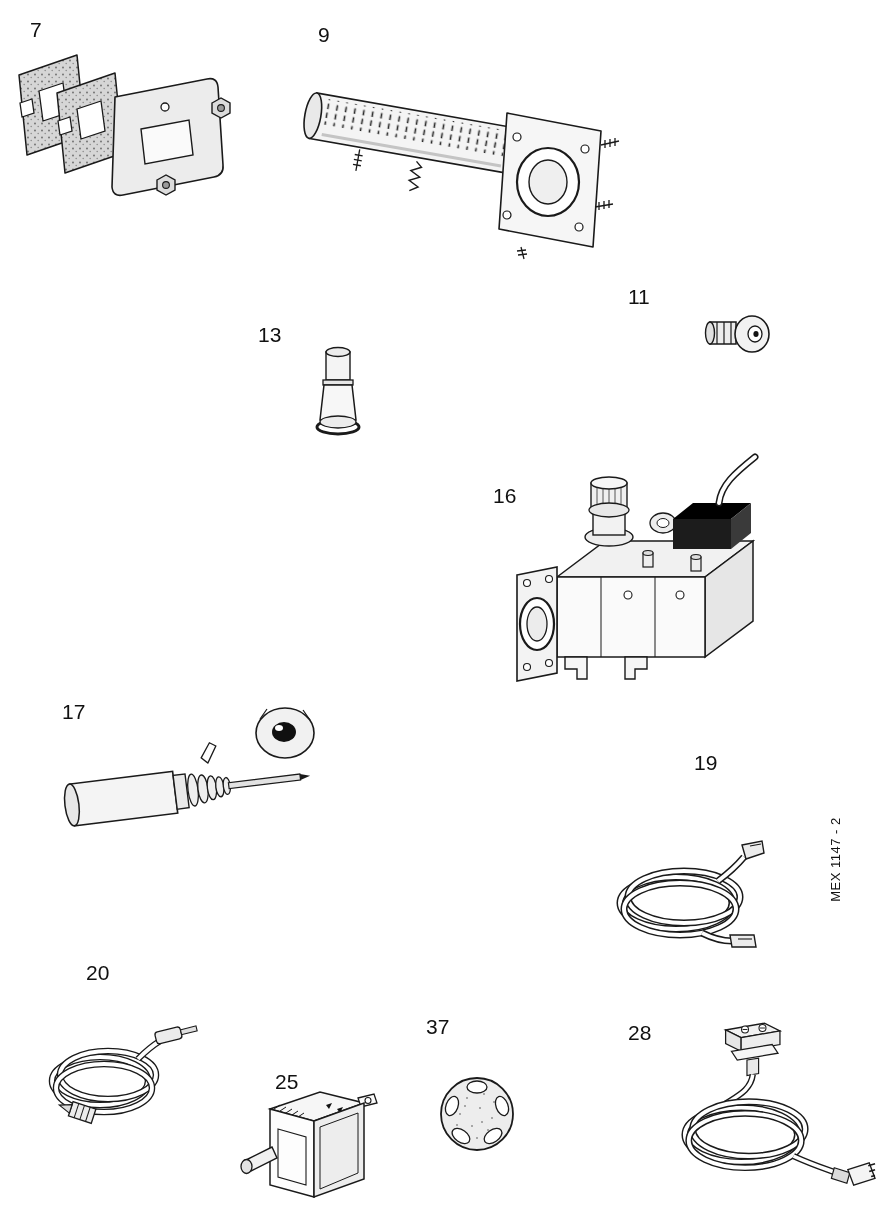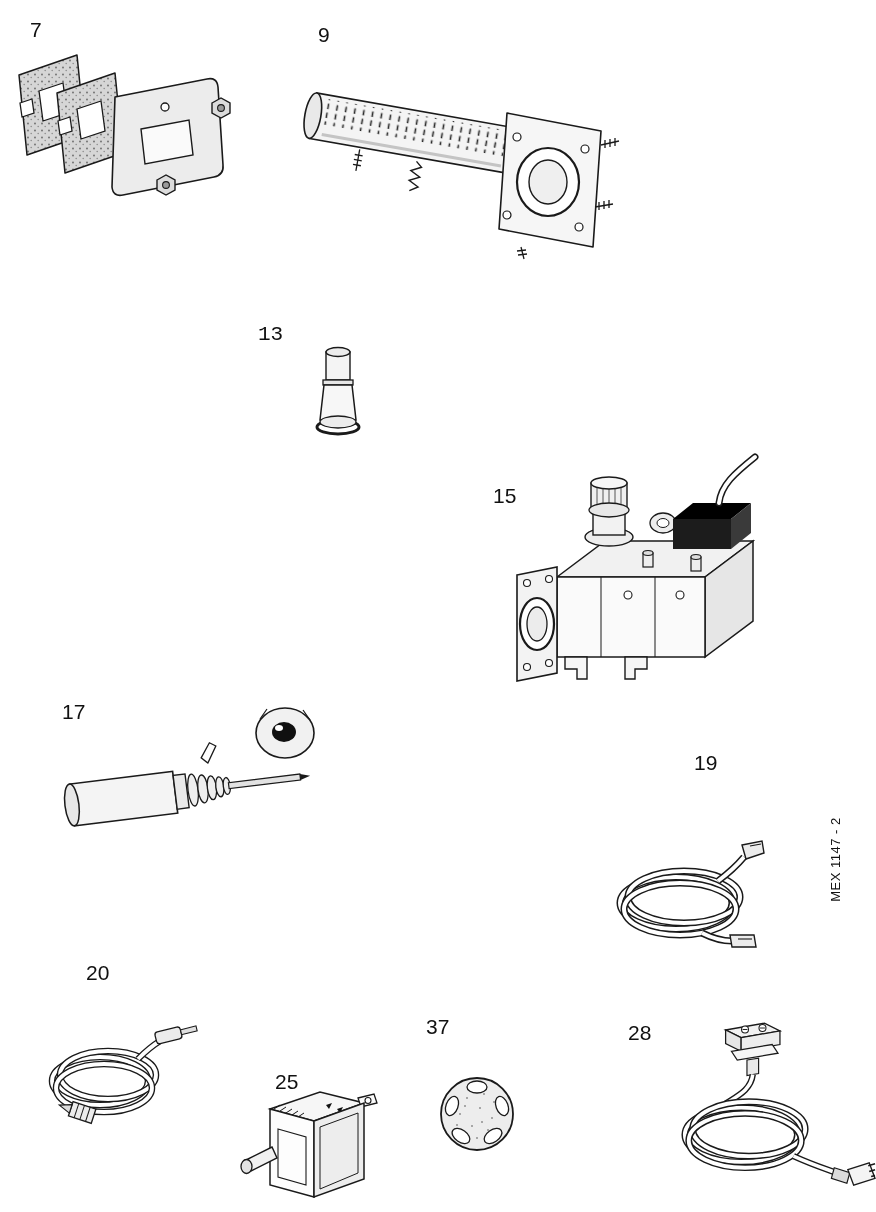--- a/index.html
+++ b/index.html
@@ -92,36 +92,49 @@
           <line x1="309" y1="146" x2="309" y2="154"></line>
           <line x1="314" y1="145" x2="314" y2="153"></line>
         <line x1="226" y1="192" x2="229" y2="204"></line>
           <line x1="222" y1="196" x2="231" y2="195"></line>
           <line x1="223" y1="200" x2="232" y2="199"></line>
       </g>
     </svg>
   </div>
 
 
+  <div class="part" style="left:700px; top:300px;">
+    <div class="part-label" style="left:-72px; top:-14px;">11</div>
+    <svg viewBox="0 0 80 70" width="80" height="70">
+      <rect x="10" y="22" width="26" height="22" fill="#ececec" stroke="#1a1a1a" stroke-width="1.5"></rect>
+      <ellipse cx="10" cy="33" rx="4.5" ry="11" fill="#e0e0e0" stroke="#1a1a1a" stroke-width="1.4"></ellipse>
+      <line x1="17" y1="22" x2="17" y2="44" stroke="#1a1a1a" stroke-width="1.2"></line>
+      <line x1="24" y1="22" x2="24" y2="44" stroke="#1a1a1a" stroke-width="1.2"></line>
+      <line x1="31" y1="22" x2="31" y2="44" stroke="#1a1a1a" stroke-width="1.2"></line>
+      <ellipse cx="52" cy="34" rx="17" ry="18" fill="#f2f2f2" stroke="#1a1a1a" stroke-width="1.6"></ellipse>
+      <ellipse cx="55" cy="34" rx="7" ry="8" fill="#ffffff" stroke="#1a1a1a" stroke-width="1.3"></ellipse>
+      <ellipse cx="56" cy="34" rx="2.6" ry="3" fill="#141414"></ellipse>
+    </svg>
+  </div>
 
 
   <div class="part" style="left:300px; top:340px;">
-    <div class="part-label" style="left:-42px; top:-16px;font-family:Liberation Mono, monospace;">13</div>
+    <div class="part-label" style="left:-42px; top:-16px;">13</div>
     <svg viewBox="0 0 75 110" width="75" height="110">
       <path d="M26,12 L26,40 L50,40 L50,12 Z" fill="#f4f4f4" stroke="#1a1a1a" stroke-width="1.4"></path>
       <ellipse cx="38" cy="12" rx="12" ry="4.5" fill="#ececec" stroke="#1a1a1a" stroke-width="1.4"></ellipse>
       <rect x="23" y="40" width="30" height="5" fill="#e6e6e6" stroke="#1a1a1a" stroke-width="1.3"></rect>
       <path d="M24,45 L52,45 L56,80 L20,80 Z" fill="#f7f7f7" stroke="#1a1a1a" stroke-width="1.5"></path>
       <ellipse cx="38" cy="87" rx="21" ry="7" fill="none" stroke="#1a1a1a" stroke-width="3"></ellipse>
       <ellipse cx="38" cy="82" rx="18" ry="6" fill="#ececec" stroke="#1a1a1a" stroke-width="1.3"></ellipse>
     </svg>
   </div>
 
   <div class="part" style="left:505px; top:425px;">
-    <div class="part-label" style="left:-12px; top:60px;">15</div>
+    <div class="part-label" style="left:-12px; top:60px;">16</div>
     <svg viewBox="0 0 260 270" width="260" height="270">
       <polygon points="52,152 100,116 248,116 200,152" fill="#f1f1f1" stroke="#1a1a1a" stroke-width="1.5"></polygon>
       <polygon points="200,152 248,116 248,196 200,232" fill="#e6e6e6" stroke="#1a1a1a" stroke-width="1.5"></polygon>
       <rect x="52" y="152" width="148" height="80" fill="#fafafa" stroke="#1a1a1a" stroke-width="1.5"></rect>
       <line x1="96" y1="152" x2="96" y2="232" stroke="#1a1a1a" stroke-width="1"></line>
       <line x1="150" y1="152" x2="150" y2="232" stroke="#1a1a1a" stroke-width="1"></line>
       <circle cx="123" cy="170" r="4" fill="#ffffff" stroke="#1a1a1a" stroke-width="1.1"></circle>
       <circle cx="175" cy="170" r="4" fill="#ffffff" stroke="#1a1a1a" stroke-width="1.1"></circle>
       <ellipse cx="104" cy="112" rx="24" ry="9" fill="#ededed" stroke="#1a1a1a" stroke-width="1.4"></ellipse>
       <rect x="88" y="84" width="32" height="26" fill="#f2f2f2" stroke="#1a1a1a" stroke-width="1.4"></rect>

